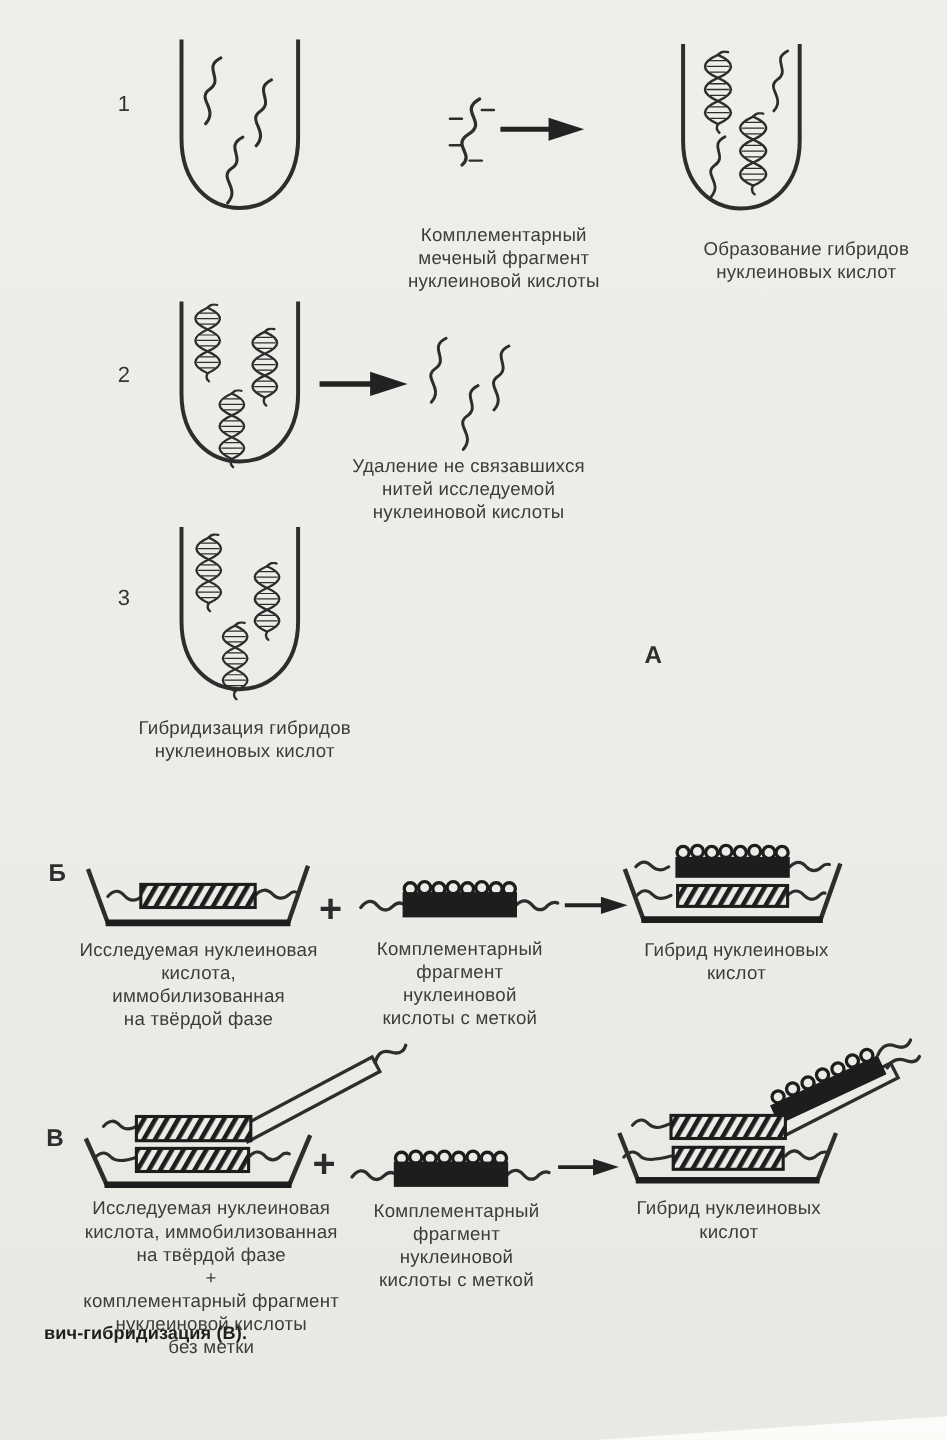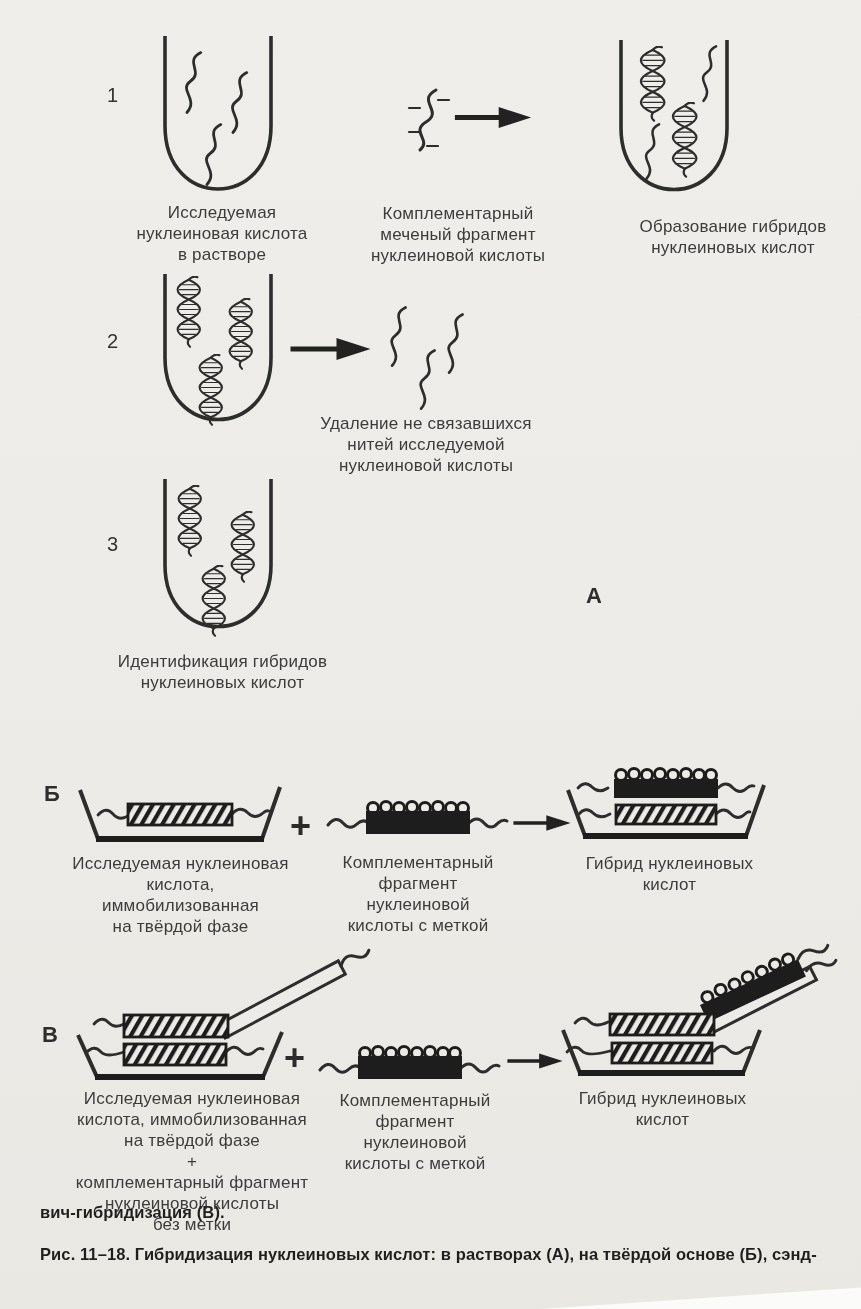--- a/index.html
+++ b/index.html
@@ -84,23 +84,20 @@
   </svg>
 
   <div class="abs num" style="left:107px;top:84px">1</div>
 
   <svg class="abs" style="left:158px;top:34px" width="120" height="164" viewBox="0 0 120 164">
     <path d="M7,2 L7,92 C7,176 113,176 113,92 L113,2" fill="none" stroke="#2d2d2d" stroke-width="3.6"></path>
     <use href="#squig" x="20" y="16" width="30" height="66"></use>
     <use href="#squig" x="66" y="36" width="30" height="66"></use>
     <use href="#squig" x="40" y="88" width="30" height="66"></use>
   </svg>
-  <div class="abs cap" style="left:112px;top:202px;width:220px">Исследуемая
-нуклеиновая кислота
-в растворе</div>
 
   <svg class="abs" style="left:405px;top:88px" width="50" height="64" viewBox="0 0 50 64">
     <g fill="none" stroke="#2d2d2d" stroke-width="3" stroke-linecap="round">
       <path d="M31,2 C11,13 39,23 21,34 C5,44 27,52 15,62"></path>
       <g stroke-width="2.2">
         <line x1="4" y1="20" x2="15" y2="20"></line>
         <line x1="4" y1="44" x2="15" y2="44"></line>
         <line x1="33" y1="12" x2="44" y2="12"></line>
         <line x1="22" y1="58" x2="33" y2="58"></line>
       </g>
@@ -150,21 +147,21 @@
 нуклеиновой кислоты</div>
 
   <div class="abs num" style="left:107px;top:533px">3</div>
 
   <svg class="abs" style="left:158px;top:477px" width="120" height="160" viewBox="0 0 120 160">
     <path d="M7,2 L7,88 C7,170 113,170 113,88 L113,2" fill="none" stroke="#2d2d2d" stroke-width="3.6"></path>
     <use href="#helix" x="13" y="8" width="40" height="72"></use>
     <use href="#helix" x="66" y="34" width="40" height="72"></use>
     <use href="#helix" x="37" y="88" width="40" height="72"></use>
   </svg>
-  <div class="abs cap" style="left:105px;top:651px;width:235px">Идентификация гибридов
+  <div class="abs cap" style="left:105px;top:651px;width:235px">Гибридизация гибридов
 нуклеиновых кислот</div>
 
   <div class="abs marker" style="left:586px;top:583px">А</div>
 
   <div class="abs marker" style="left:44px;top:781px">Б</div>
 
   <svg class="abs" style="left:70px;top:782px" width="222" height="66" viewBox="0 0 222 66">
     <path d="M10,8 L28,57 L192,57 L210,5" fill="none" stroke="#2d2d2d" stroke-width="4"></path>
     <line x1="26" y1="57" x2="194" y2="57" stroke="#1d1d1d" stroke-width="6"></line>
     <g fill="none" stroke="#2d2d2d" stroke-width="2.8" stroke-linecap="round">
@@ -279,18 +276,17 @@
 комплементарный фрагмент
 нуклеиновой кислоты
 без метки</div>
   <div class="abs cap" style="left:315px;top:1090px;width:200px">Комплементарный
 фрагмент
 нуклеиновой
 кислоты с меткой</div>
   <div class="abs cap" style="left:565px;top:1088px;width:195px">Гибрид нуклеиновых
 кислот</div>
 
-  <div class="abs figcap" style="left:40px;top:1242px">Рис. 11–18. Гибридизация нуклеиновых кислот: в растворах (А), на твёрдой основе (Б), сэнд-</div>
   <div class="abs figcap" style="left:40px;top:1200px">вич-гибридизация (В).</div>
 
   <div class="abs wedge" style="left:540px;top:1285px;width:321px;height:24px"></div>
 
 </div>
 
 </body></html>

